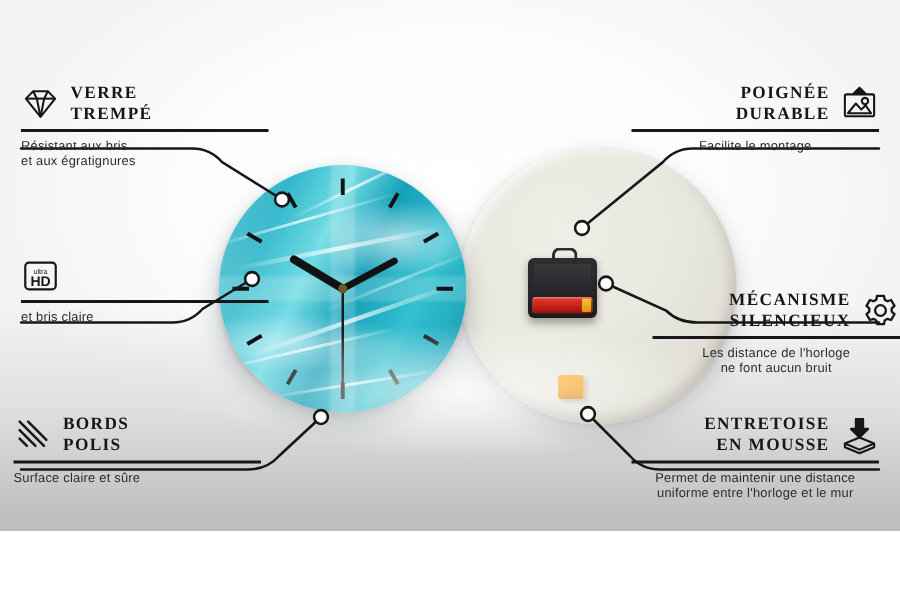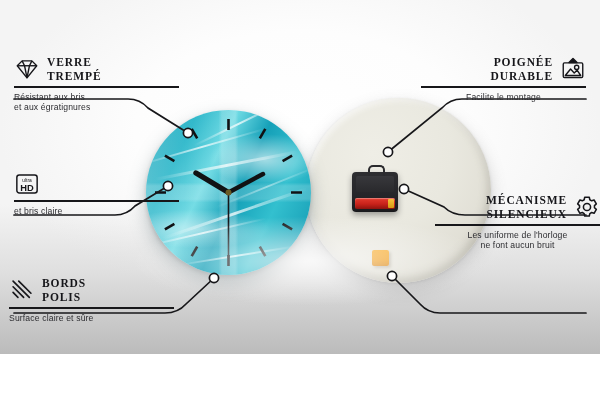--- a/index.html
+++ b/index.html
@@ -273,18 +273,36 @@
         <div class="title">SILENCIEUX</div>
       </div>
       <svg class="icon" viewBox="0 0 32 32">
         <g fill="none" stroke="#16161a" stroke-width="1.9" stroke-linejoin="round">
           <path d="M13.2,4 h5.6 l0.7,3.1 2.2,1.3 3.0,-1.0 2.8,4.8 -2.3,2.1 0,2.6 2.3,2.1 -2.8,4.8 -3.0,-1.0 -2.2,1.3 -0.7,3.1 h-5.6 l-0.7,-3.1 -2.2,-1.3 -3.0,1.0 -2.8,-4.8 2.3,-2.1 0,-2.6 -2.3,-2.1 2.8,-4.8 3.0,1.0 2.2,-1.3 Z"></path>
           <circle cx="16" cy="16" r="4.4"></circle>
         </g>
       </svg>
     </div>
     <div class="rule"></div>
-    <div class="desc">Les uniforme de l'horloge</div>
+    <div class="desc">Les distance de l'horloge</div>
     <div class="desc">ne font aucun bruit</div>
   </div>
 
+  <div class="callout right" style="left:421px;top:276px;">
+    <div class="head">
+      <div>
+        <div class="title">ENTRETOISE</div>
+        <div class="title">EN MOUSSE</div>
+      </div>
+      <svg class="icon" viewBox="0 0 32 32">
+        <g fill="none" stroke="#16161a" stroke-width="1.7" stroke-linejoin="round">
+          <path d="M13,3 h6 v8 h4 l-7,7 -7,-7 h4 Z" fill="#16161a"></path>
+          <path d="M16,18 L28,23 L16,28 L4,23 Z"></path>
+          <path d="M4,23 v3 l12,5 12,-5 v-3"></path>
+        </g>
+      </svg>
+    </div>
+    <div class="rule"></div>
+    <div class="desc">Permet de maintenir une distance</div>
+    <div class="desc">uniforme entre l'horloge et le mur</div>
+  </div>
 
 </div>
 
 </body></html>

